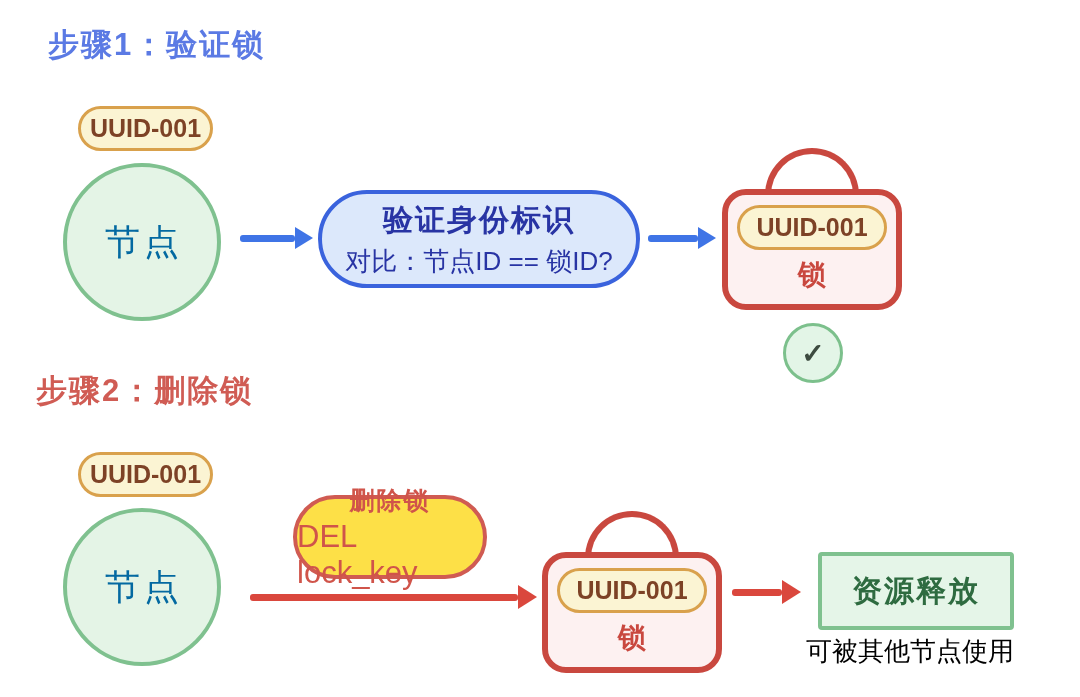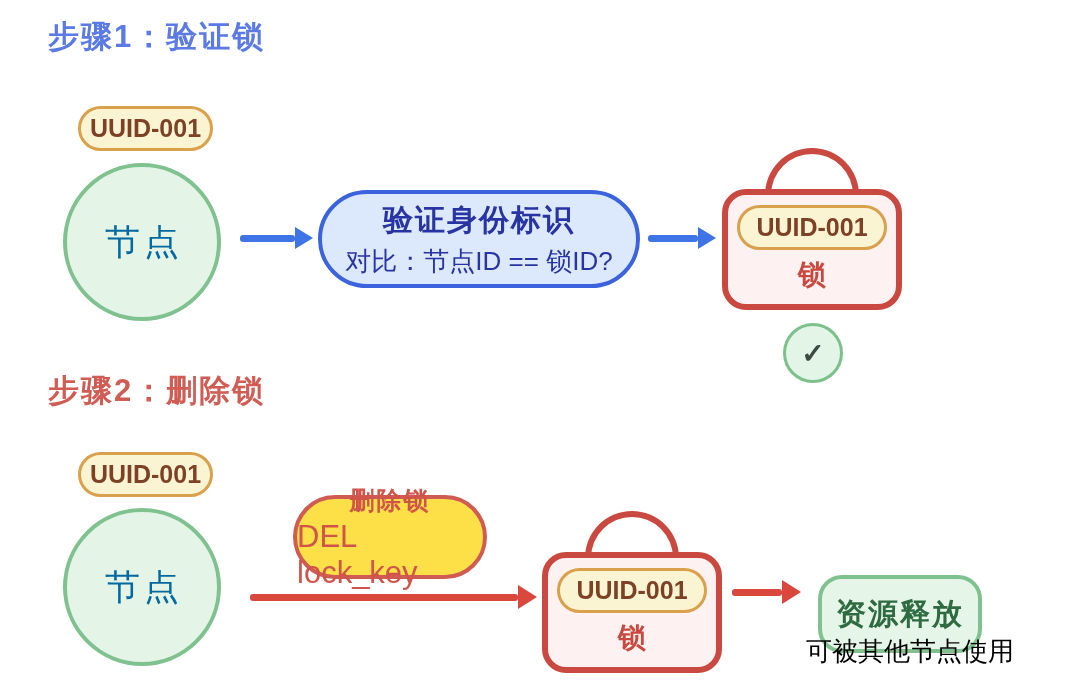--- a/index.html
+++ b/index.html
@@ -112,30 +112,29 @@
     border-radius:42px;
     display:flex; flex-direction:column;
     align-items:center; justify-content:center;
     color:#d0544a;
   }
   .delete-title { font-size:25px; font-weight:bold; letter-spacing:2px; }
   .delete-sub   { font-size:31px; margin-top:2px; }
 
   
   .release-box {
-    width:164px; height:78px;
+    width:196px; height:78px;
     background:#e5f5e8;
     border:4px solid #7fc18f;
-    border-radius:24px;
+    border-radius:4px;
     display:flex; align-items:center; justify-content:center;
     color:#2e6b40;
     font-size:30px;
     font-weight:bold;
     letter-spacing:2px;
-    margin-top:23px;
   }
   .release-caption {
     color:#000000;
     font-size:26px;
     white-space:nowrap;
   }
 
   
   .arrow { display:flex; align-items:center; }
   .arrow-line { height:7px; border-radius:3px; }
@@ -143,21 +142,21 @@
   .blue  .arrow-line { background:#3f74e6; }
   .blue  .arrow-head { border-width:11px 0 11px 18px; border-color:transparent transparent transparent #3f74e6; }
   .red   .arrow-line { background:#da473d; }
   .red   .arrow-head { border-width:12px 0 12px 19px; border-color:transparent transparent transparent #da473d; }
 </style>
 </head>
 <body>
 
 <div class="abs" style="left:0;top:0;width:1080px;height:697px;">
 
-  <div class="abs step-heading h-blue" style="left:48px; top:16px;">步骤1：验证锁</div>
+  <div class="abs step-heading h-blue" style="left:48px; top:24px;">步骤1：验证锁</div>
 
   <div class="abs uuid-badge" style="left:78px; top:106px; width:135px; height:45px;">UUID-001</div>
   <div class="abs node-circle" style="left:63px; top:163px;">节点</div>
 
   <div class="abs arrow blue" style="left:240px; top:227px;">
     <div class="arrow-line" style="width:55px;"></div>
     <div class="arrow-head"></div>
   </div>
 
   <div class="abs verify-box" style="left:318px; top:190px;">
@@ -175,21 +174,21 @@
     <div class="lock-body">
       <div class="uuid-badge lock-badge">UUID-001</div>
       <div class="lock-label">锁</div>
     </div>
   </div>
 
   <div class="abs check-circle" style="left:783px; top:323px;">
     <span>✓</span>
   </div>
 
-  <div class="abs step-heading h-red" style="left:48px; top:370px;">步骤2：删除锁</div>
+  <div class="abs step-heading h-red" style="left:36px; top:370px;">步骤2：删除锁</div>
 
   <div class="abs uuid-badge" style="left:78px; top:452px; width:135px; height:45px;">UUID-001</div>
   <div class="abs node-circle" style="left:63px; top:508px;">节点</div>
 
   <div class="abs delete-pill" style="left:293px; top:495px;">
     <div class="delete-title">删除锁</div>
     <div class="delete-sub">DEL lock_key</div>
   </div>
 
   <div class="abs arrow red" style="left:250px; top:585px;">

